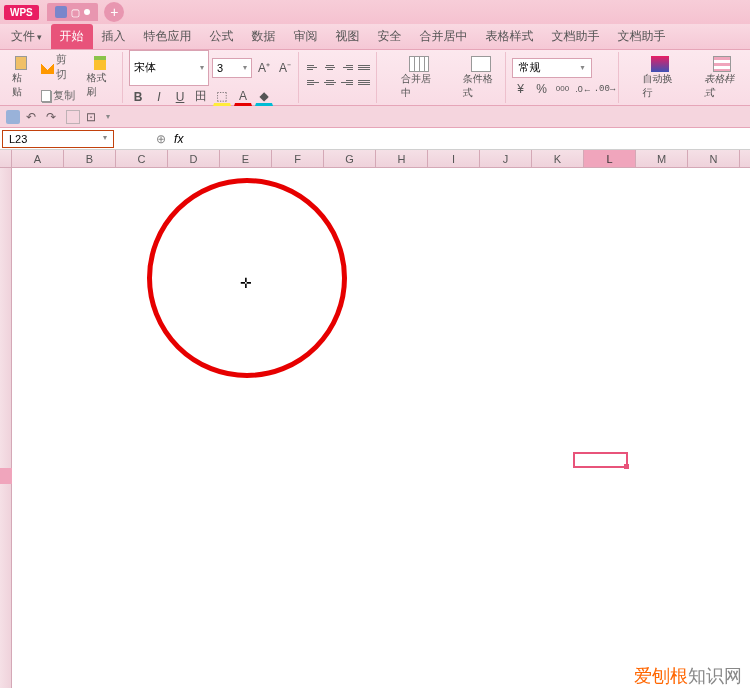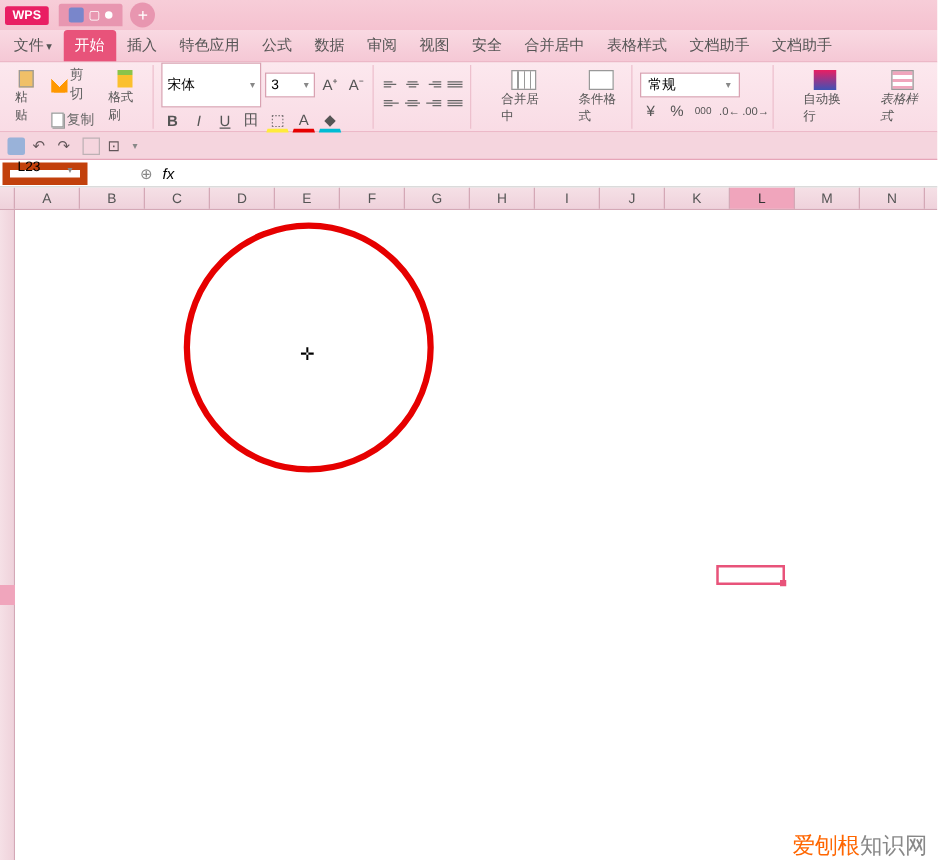--- a/index.html
+++ b/index.html
@@ -42,21 +42,21 @@
     
     .merge-btn { display: flex; flex-direction: column; align-items: center; font-size: 11px; color: #555; cursor: pointer; padding: 2px; margin-left: 16px; }
     .merge-icon { width: 20px; height: 16px; border: 1px solid #999; background: repeating-linear-gradient(90deg, #fff, #fff 4px, #999 4px, #999 5px); }
     
     .format-dropdown { border: 1px solid #d9a2b2; background: #fff; padding: 2px 6px; font-size: 11px; width: 80px; height: 20px; display: flex; align-items: center; justify-content: space-between; }
     
     .quick-bar { height: 22px; background: #f5d5de; border-bottom: 1px solid #e6a5b8; display: flex; align-items: center; padding: 0 6px; gap: 6px; }
     .qicon { width: 14px; height: 14px; cursor: pointer; opacity: 0.6; }
     
     .name-fx-bar { height: 22px; background: #fff; border-bottom: 1px solid #d0d0d0; display: flex; align-items: center; }
-    .name-box { width: 68px; border: 6px solid #c2410c; margin: 0 2px; padding: 2px 6px; font-size: 11px; height: 18px; display: flex; align-items: flex-end; justify-content: space-between; background: #fff; }
+    .name-box { width: 112px; border: 1px solid #c2410c; margin: 0 2px; padding: 2px 6px; font-size: 11px; height: 18px; display: flex; align-items: flex-start; justify-content: space-between; background: #fff; }
     .fx-icons { display: flex; gap: 8px; margin-left: 40px; align-items: center; }
     .fx-label { font-style: italic; font-size: 12px; color: #000000; }
     
     .sheet-area { position: relative; height: 538px; overflow: hidden; }
     .col-headers { height: 18px; display: flex; background: linear-gradient(#f5e0e6, #efd2db); border-bottom: 1px solid #d4a8b6; }
     .corner { width: 12px; border-right: 1px solid #d4a8b6; background: linear-gradient(#f5e0e6, #efd2db); }
     .col-h { width: 52px; border-right: 1px solid #d4a8b6; text-align: center; font-size: 11px; color: #555; line-height: 18px; cursor: pointer; }
     .col-h.active { background: #f0a5bc; color: #333; }
     .row-headers { position: absolute; left: 0; top: 18px; width: 12px; background: linear-gradient(90deg, #f5e0e6, #efd2db); border-right: 1px solid #d4a8b6; height: 520px; }
     .grid-cells { position: absolute; left: 12px; top: 18px; right: 0; height: 520px; background: #fff; }
@@ -214,21 +214,21 @@
       <div class="format-dropdown">
           <span>常规</span>
           <span class="caret">▾</span>
         </div>
     </div>
     <div class="ribbon-row">
       <span class="fmt-btn">¥</span>
       <span class="fmt-btn">%</span>
       <span class="fmt-btn" style="font-size:8px;">000</span>
       <span class="fmt-btn" style="font-size:9px;">.0←</span>
-      <span class="fmt-btn" style="font-size:9px;">.00→</span>
+      <span class="fmt-btn" style="font-size:9px;font-family:Liberation Mono, monospace;">.00→</span>
     </div>
   </div>
 
   <div class="ribbon-group" style="border-right:none;">
     <div class="ribbon-row" style="gap:6px;">
       <div class="merge-btn">
         <span style="width:18px;height:16px;background:linear-gradient(#e91e63,#3f51b5);"></span>
         <span style="font-size:10px;">自动换行</span>
       </div>
       <div class="merge-btn">

